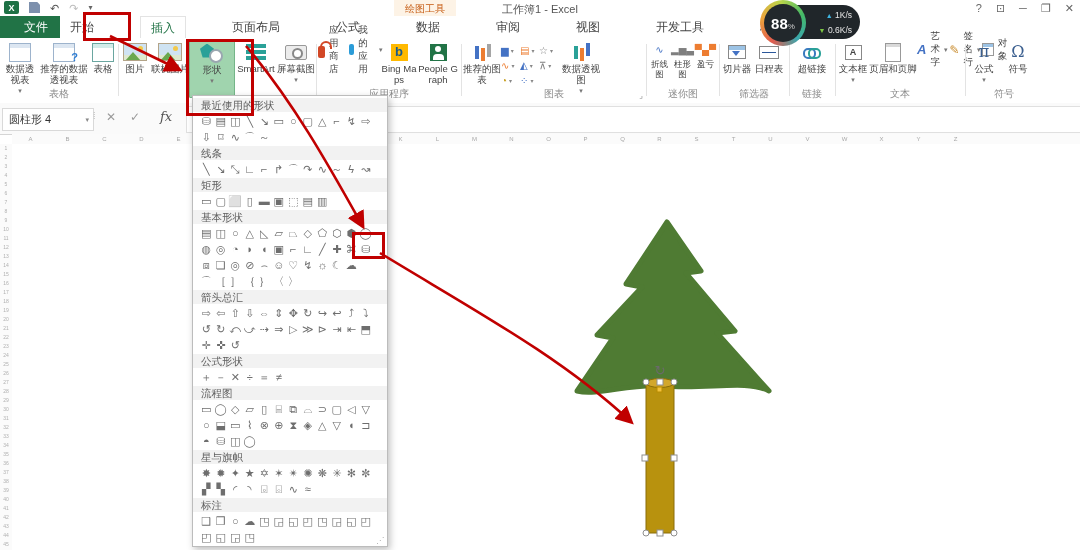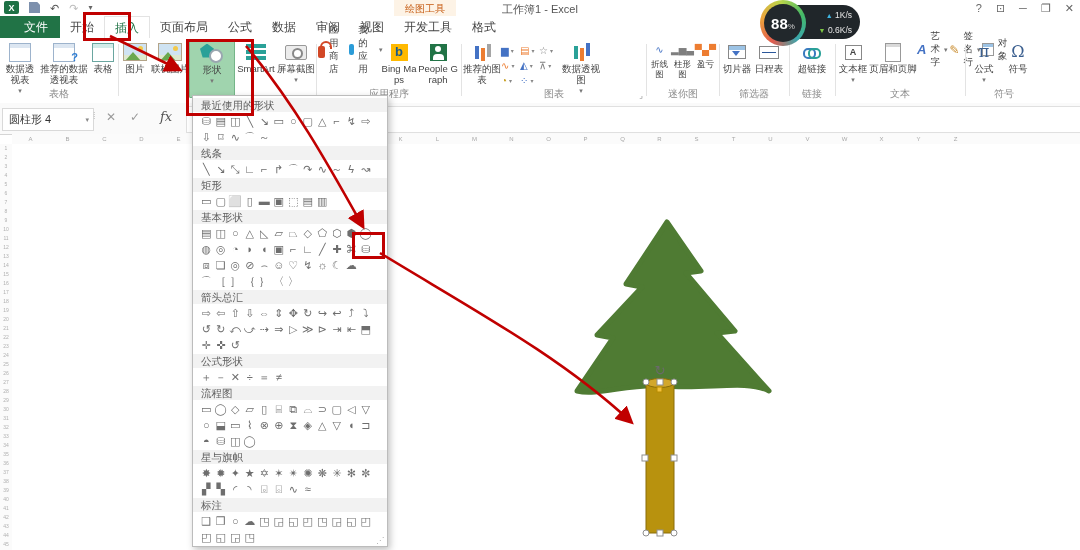--- a/index.html
+++ b/index.html
@@ -180,21 +180,21 @@
       <div><span class="up">▲</span> <span>1K/s</span></div>
       <div><span class="dn">▼</span> <span>0.6K/s</span></div>
     </div>
   </div>
   <div class="netring">
     <div class="netnum"><b>88</b><span class="pct">%</span></div>
   </div>
 
   <div class="tabrow">
     <div class="filetab">文件</div>
-    <div style="display:flex;">
+    <div style="display:flex;gap:36px;">
         <div class="tab">开始</div>
         <div class="tab active">插入</div>
         <div class="tab">页面布局</div>
         <div class="tab">公式</div>
         <div class="tab">数据</div>
         <div class="tab">审阅</div>
         <div class="tab">视图</div>
         <div class="tab">开发工具</div>
         <div class="tab">格式</div>
       </div>

